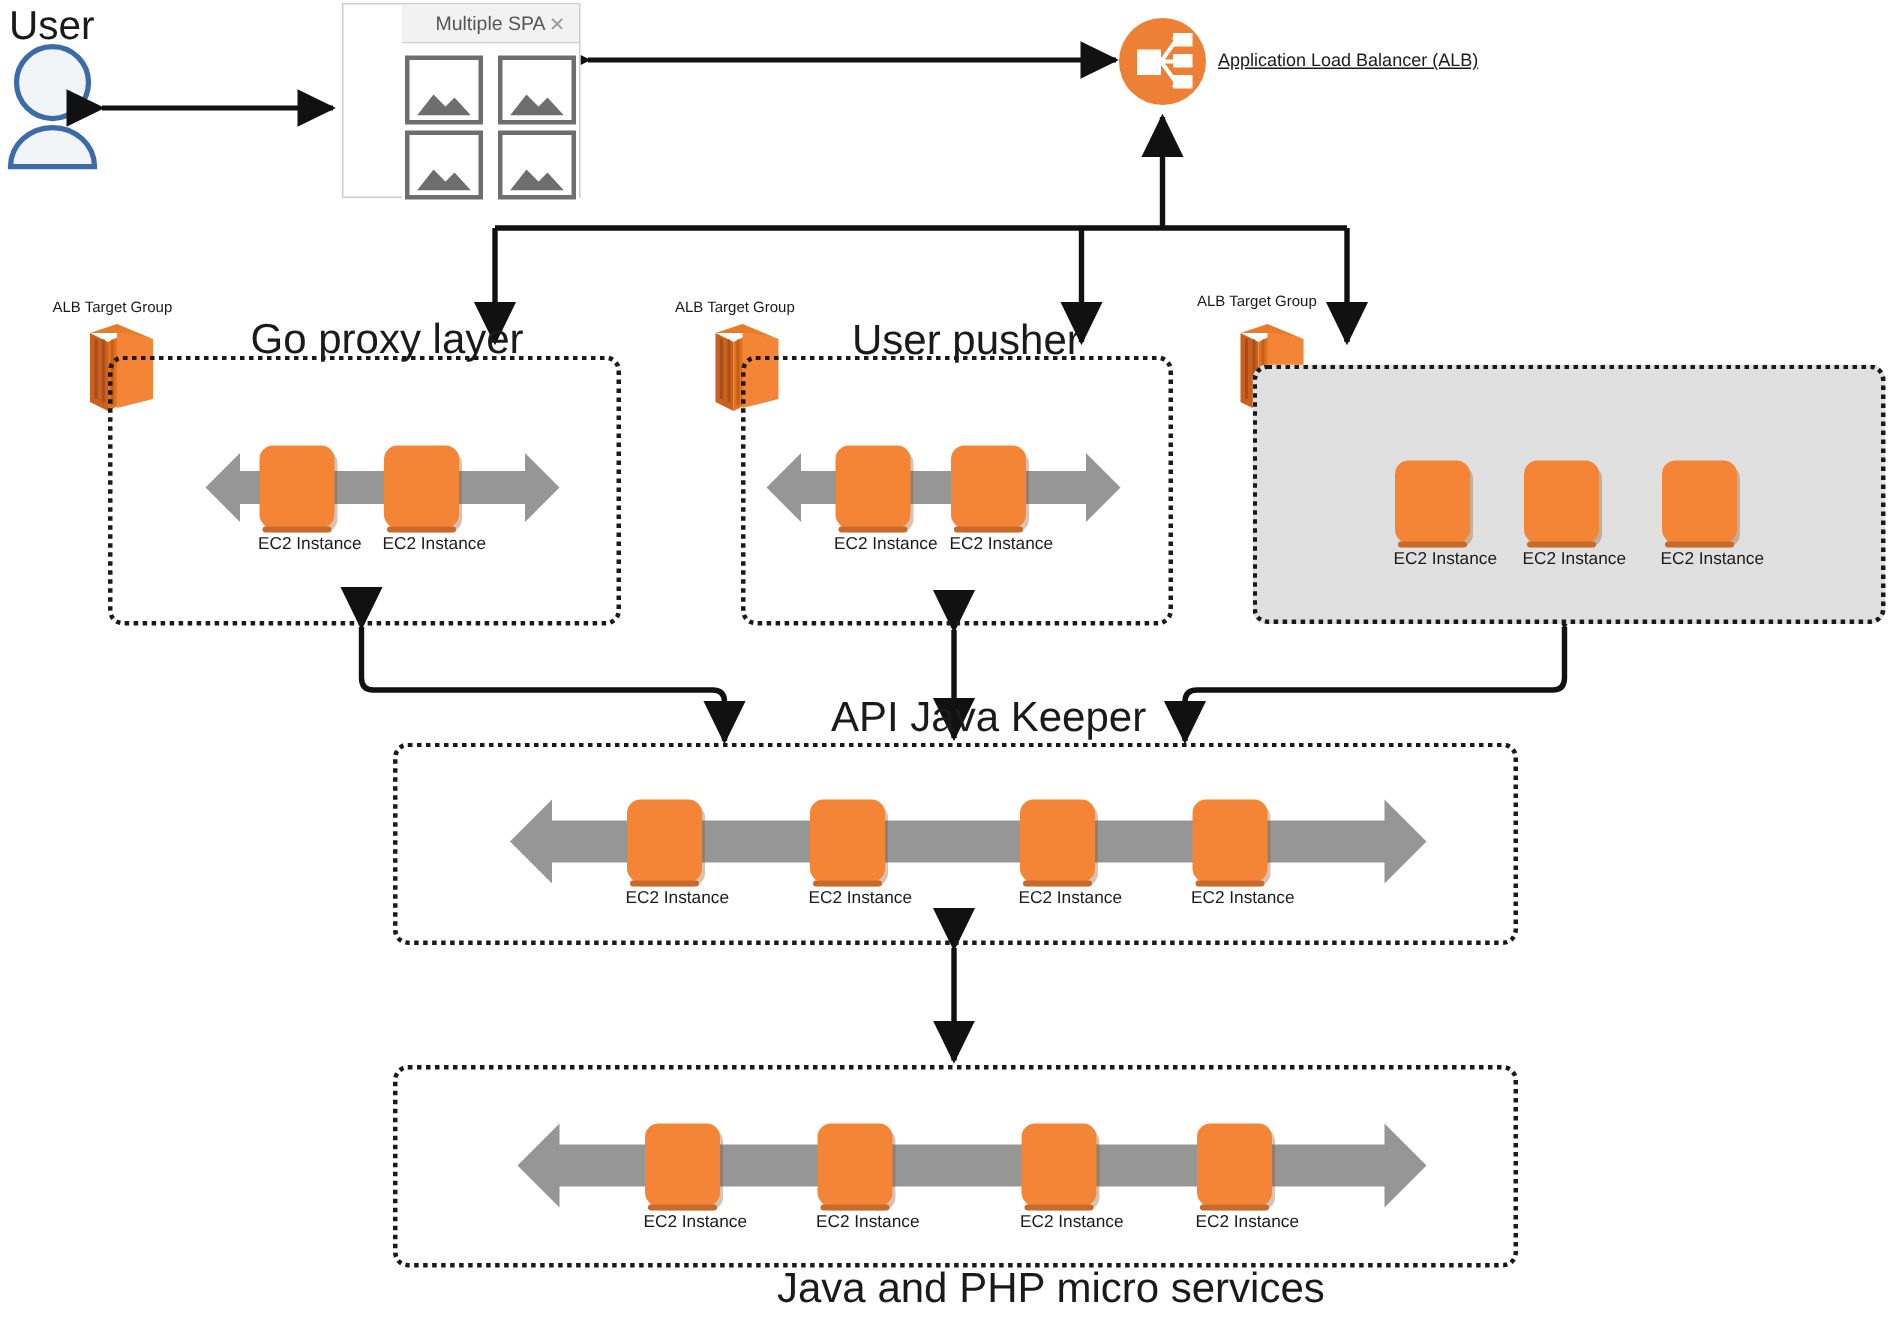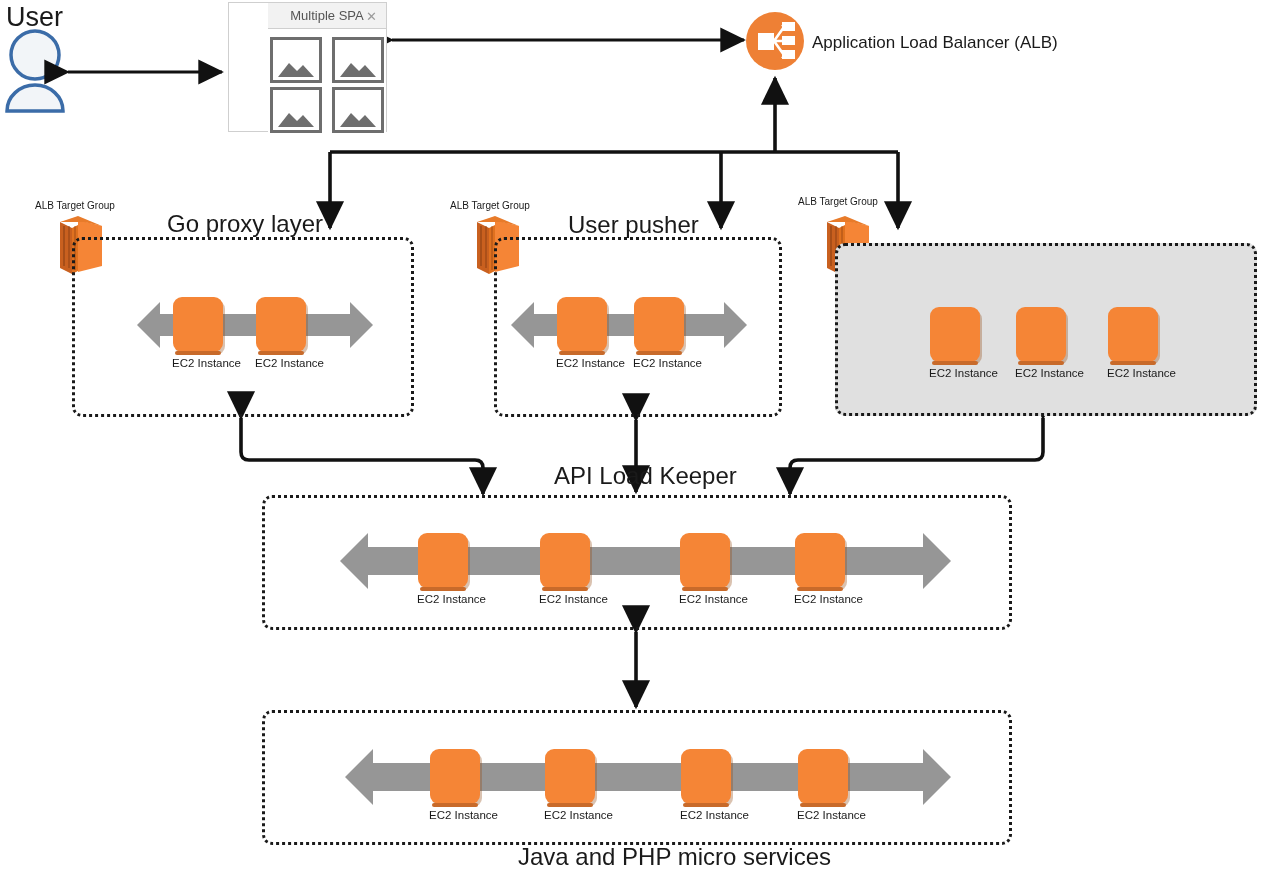--- a/index.html
+++ b/index.html
@@ -4,23 +4,23 @@
 <style>
   html,body{margin:0;padding:0;background:#ffffff;}
   body{width:1268px;height:888px;position:relative;overflow:hidden;
        font-family:"Liberation Sans","DejaVu Sans",sans-serif;color:#000;}
   .stage{position:absolute;left:0;top:0;width:1268px;height:888px;}
   svg.layer{position:absolute;left:0;top:0;width:1268px;height:888px;overflow:visible;}
   .abs{position:absolute;}
 
   
   .t-user{font-size:27px;line-height:1;color:#1a1a1a;}
-  .t-alblabel{font-size:17px;color:#1a1a1a;white-space:nowrap;}
+  .t-alblabel{font-size:12px;color:#1a1a1a;white-space:nowrap;text-decoration:underline;}
   .t-tg{font-size:10px;color:#1a1a1a;white-space:nowrap;}
-  .t-layer{font-size:24px;color:#1a1a1a;white-space:nowrap;}
+  .t-layer{font-size:28px;color:#1a1a1a;white-space:nowrap;}
   .t-ec2{font-size:11.5px;color:#1a1a1a;white-space:nowrap;text-align:center;}
   .t-tabtitle{font-size:13px;color:#555;white-space:nowrap;}
 
   
   .win{position:absolute;left:228px;top:2px;width:159px;height:130px;
        background:#ffffff;border:1px solid #cfcfcf;box-sizing:border-box;padding-left:39px;}
   .win-tabbar{height:25px;background:#f2f2f2;border-bottom:1px solid #cfcfcf;
        display:flex;align-items:center;justify-content:center;position:relative;}
   .win-close{position:absolute;right:9px;top:50%;transform:translateY(-50%);
        width:11px;height:11px;color:#9a9a9a;font-size:13px;line-height:11px;text-align:center;}
@@ -217,21 +217,21 @@
     <div class="box"></div>
     <div class="cap"></div>
     <div class="lbl t-ec2">EC2 Instance</div>
   </div>
   <div class="ec2" style="left:1108px;top:307px;">
     <div class="box"></div>
     <div class="cap"></div>
     <div class="lbl t-ec2">EC2 Instance</div>
   </div>
 
-  <div class="abs t-layer" style="left:554px;top:462px;">API Load Keeper</div>
+  <div class="abs t-layer" style="left:554px;top:462px;">API Java Keeper</div>
   <div class="grp" style="left:262px;top:495px;width:750px;height:135px;"></div>
   <div class="ec2" style="left:418px;top:533px;">
     <div class="box"></div>
     <div class="cap"></div>
     <div class="lbl t-ec2">EC2 Instance</div>
   </div>
   <div class="ec2" style="left:540px;top:533px;">
     <div class="box"></div>
     <div class="cap"></div>
     <div class="lbl t-ec2">EC2 Instance</div>

